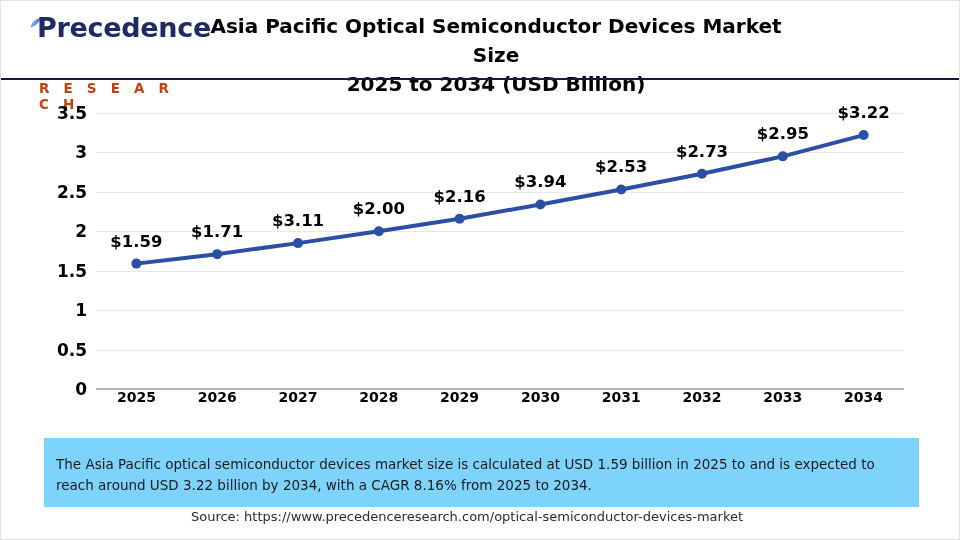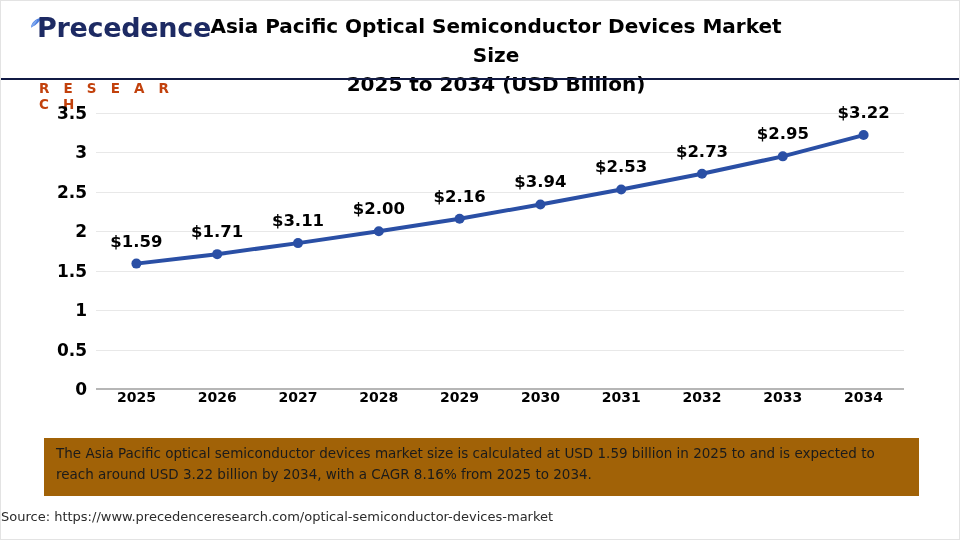--- a/index.html
+++ b/index.html
@@ -140,32 +140,33 @@
     white-space: nowrap;
     transform: translateX(-50%);
     font-family: "DejaVu Sans", sans-serif;
   }
 
   
   #caption-box {
     position: absolute;
     left: 43px; top: 437px;
     width: 875px;
-    padding: 5px 12px 11px 12px;
+    padding: 16px 12px 11px 12px;
     box-sizing: border-box;
-    background: #a16207;
+    background: #7dd3fc;
     font-size: 13.5px;
     line-height: 21px;
     color: #1b1b1b;
     font-family: "DejaVu Sans", sans-serif;
   }
   #source-line {
     position: absolute;
     left: 0; top: 508px;
     width: 932px;
+    text-align: center;
     font-size: 13px;
     color: #2b2b2b;
     font-family: "DejaVu Sans", sans-serif;
   }
 </style>
 </head>
 <body>
 
 <div id="page">
 

